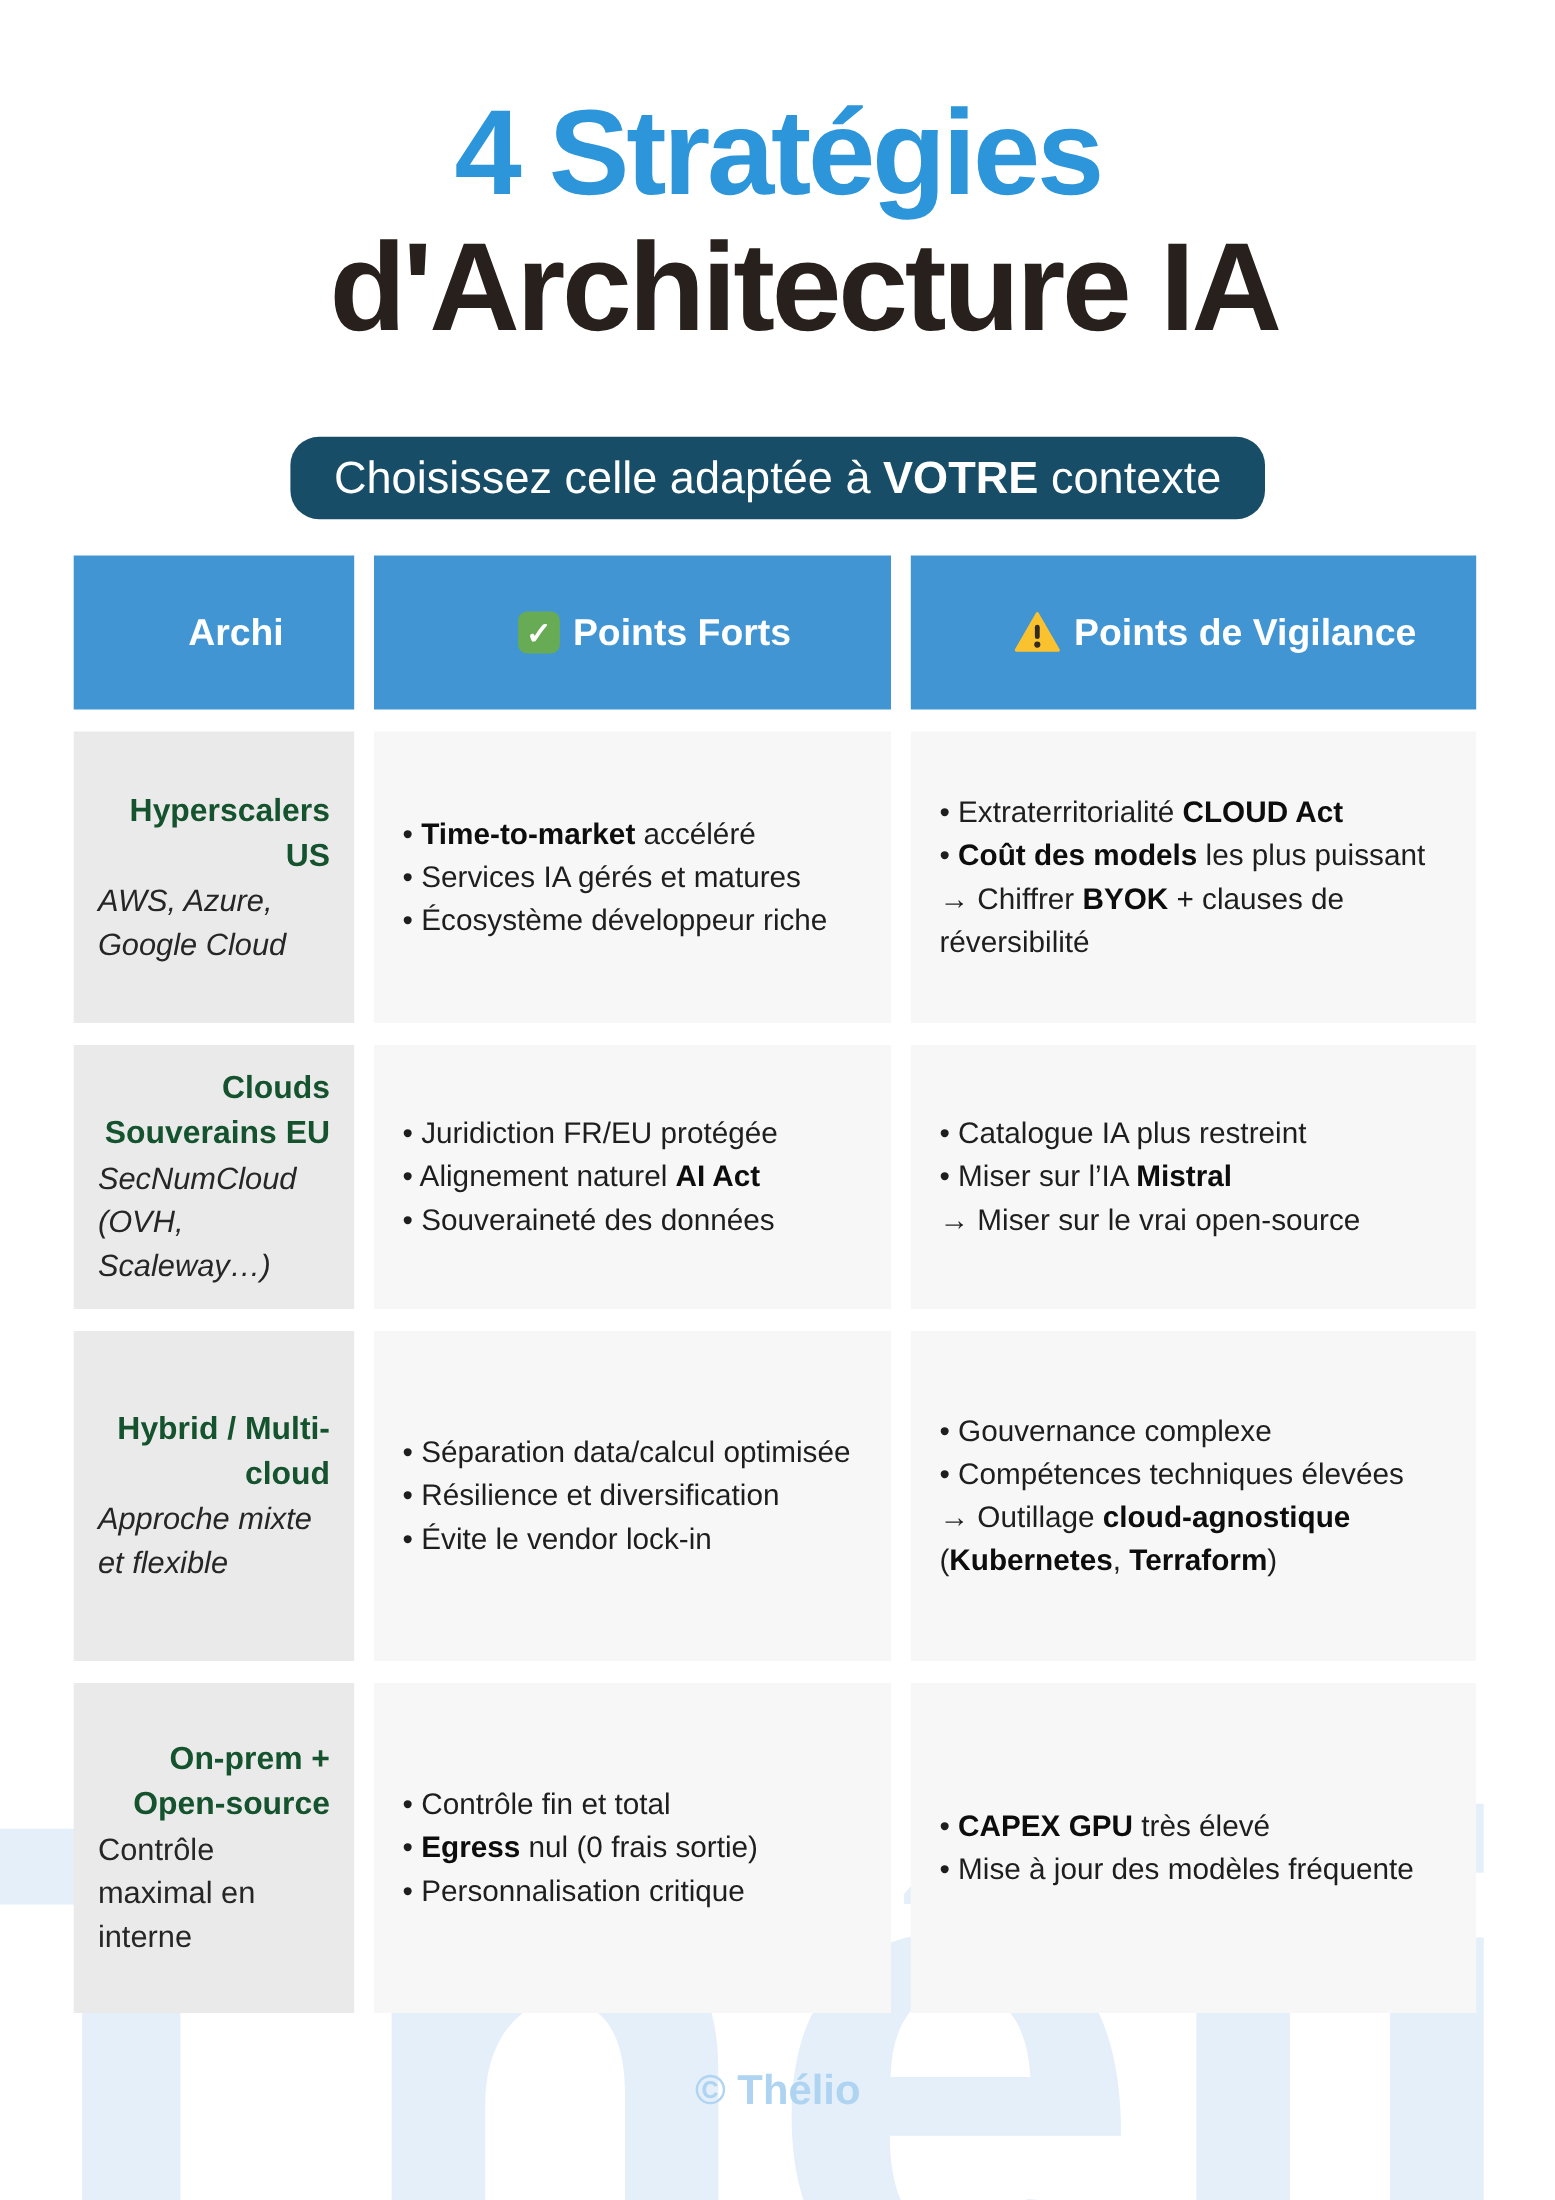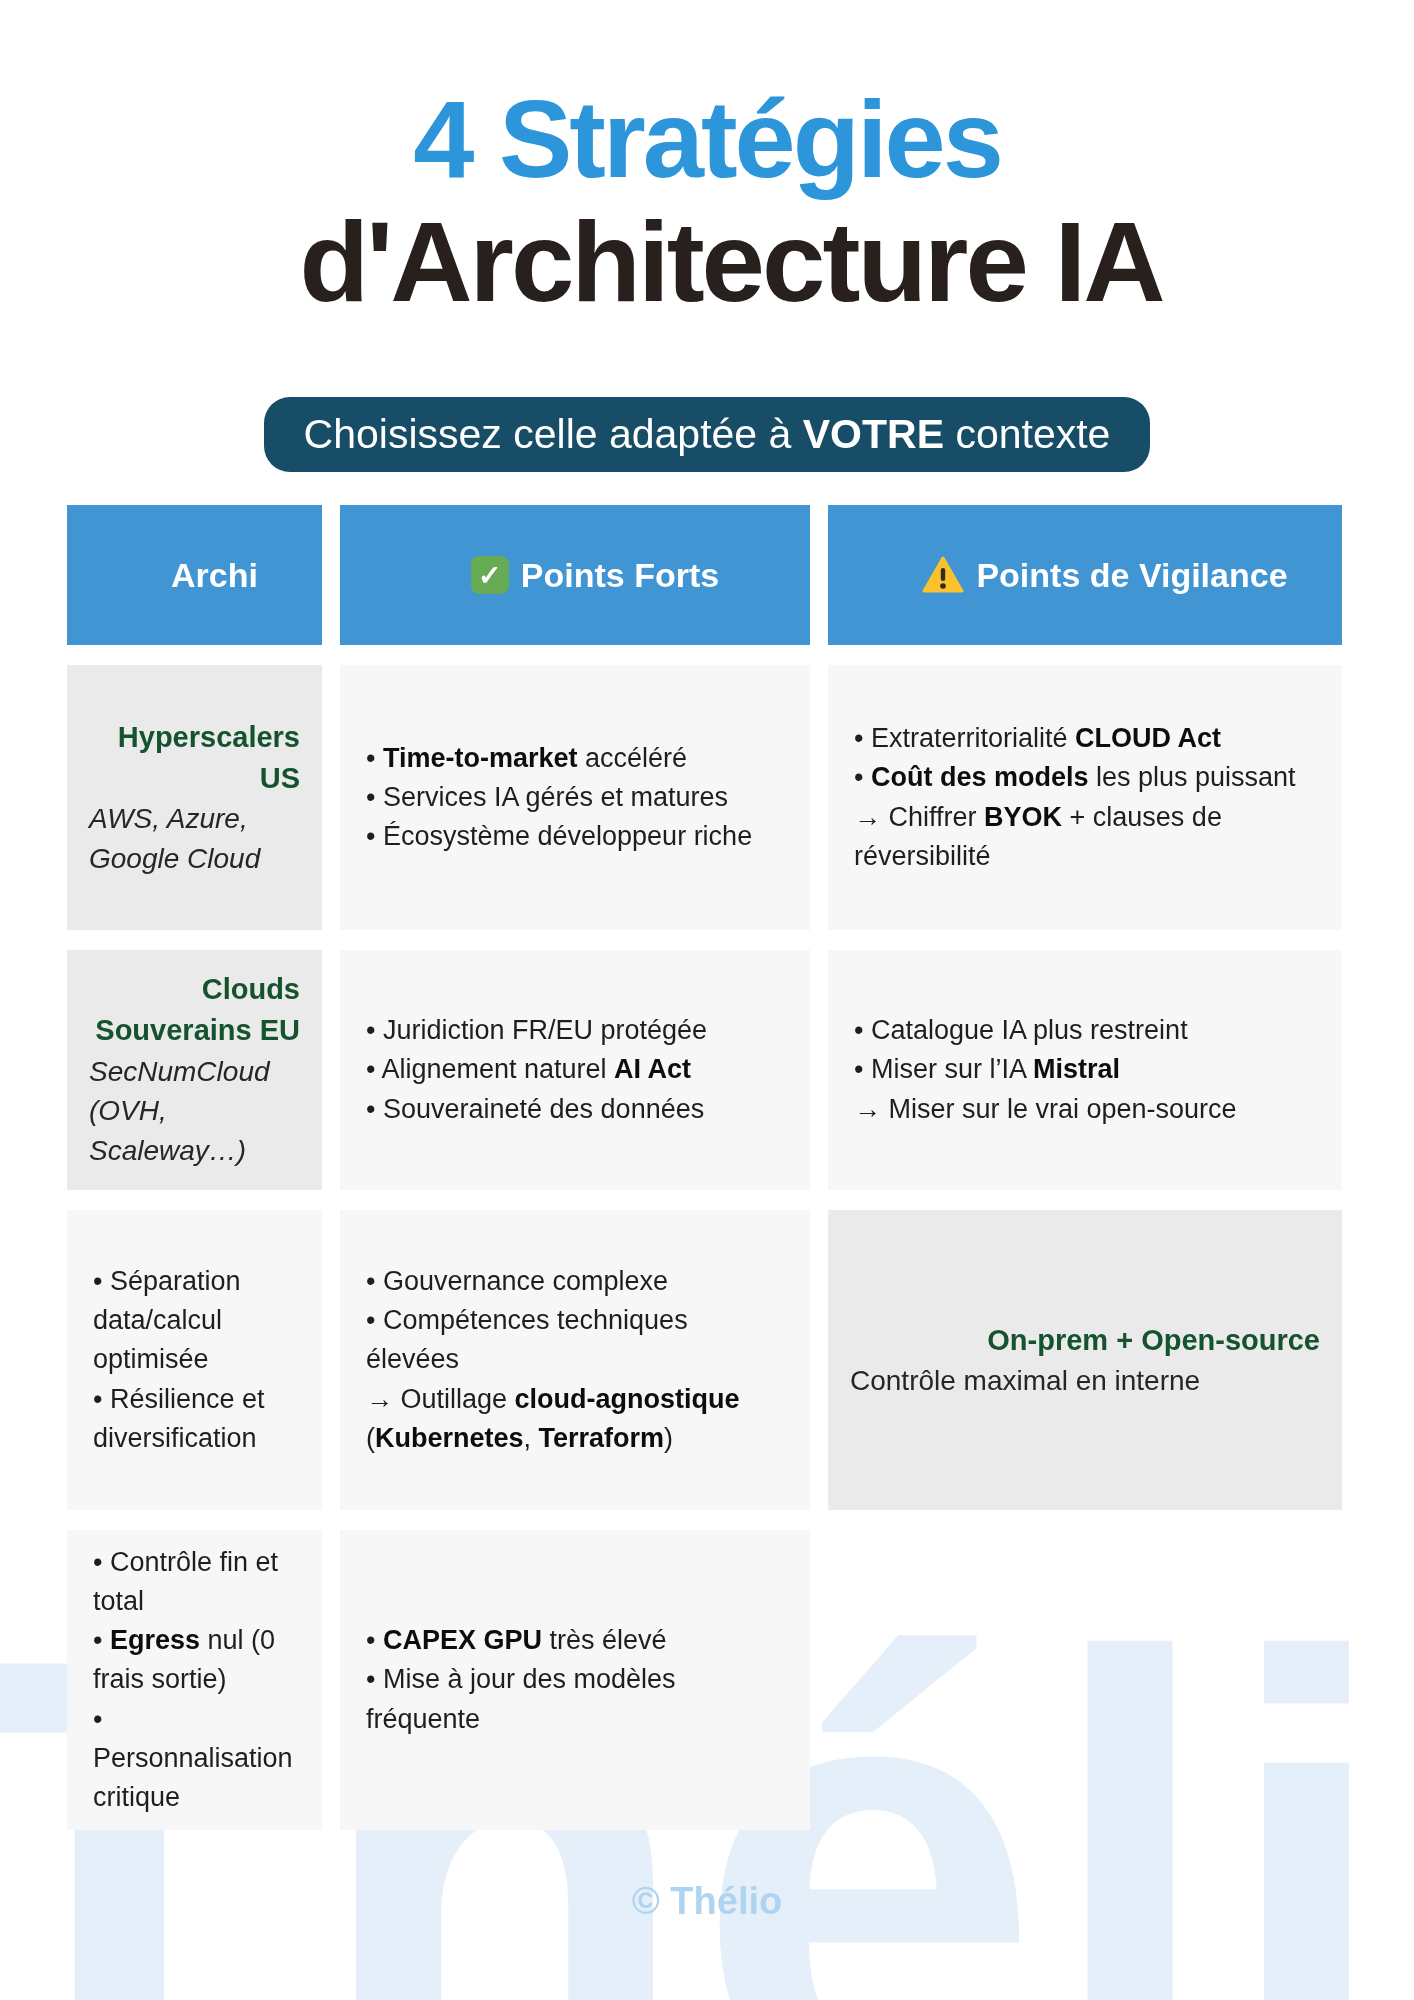--- a/index.html
+++ b/index.html
@@ -127,23 +127,28 @@
         <div class="cell body-cell">
           <div class="line"><span>• Juridiction FR/EU protégée</span></div>
           <div class="line"><span>• Alignement naturel </span><span class="b">AI Act</span></div>
           <div class="line"><span>• Souveraineté des données</span></div>
         </div>
         <div class="cell body-cell">
           <div class="line"><span>• Catalogue IA plus restreint</span></div>
           <div class="line"><span>• Miser sur l’IA </span><span class="b">Mistral</span></div>
           <div class="line"><span>→ Miser sur le vrai open-source</span></div>
         </div>
+        <div class="cell archi-cell">
+          <div class="archi-title">Hybrid / Multi-cloud</div>
+          <div class="archi-sub italic">Approche mixte et flexible</div>
+        </div>
         <div class="cell body-cell">
           <div class="line"><span>• Séparation data/calcul optimisée</span></div>
           <div class="line"><span>• Résilience et diversification</span></div>
+          <div class="line"><span>• Évite le vendor lock-in</span></div>
         </div>
         <div class="cell body-cell">
           <div class="line"><span>• Gouvernance complexe</span></div>
           <div class="line"><span>• Compétences techniques élevées</span></div>
           <div class="line"><span>→ Outillage </span><span class="b">cloud-agnostique</span><span> (</span><span class="b">Kubernetes</span><span>, </span><span class="b">Terraform</span><span>)</span></div>
         </div>
         <div class="cell archi-cell">
           <div class="archi-title">On-prem + Open-source</div>
           <div class="archi-sub">Contrôle maximal en interne</div>
         </div>

